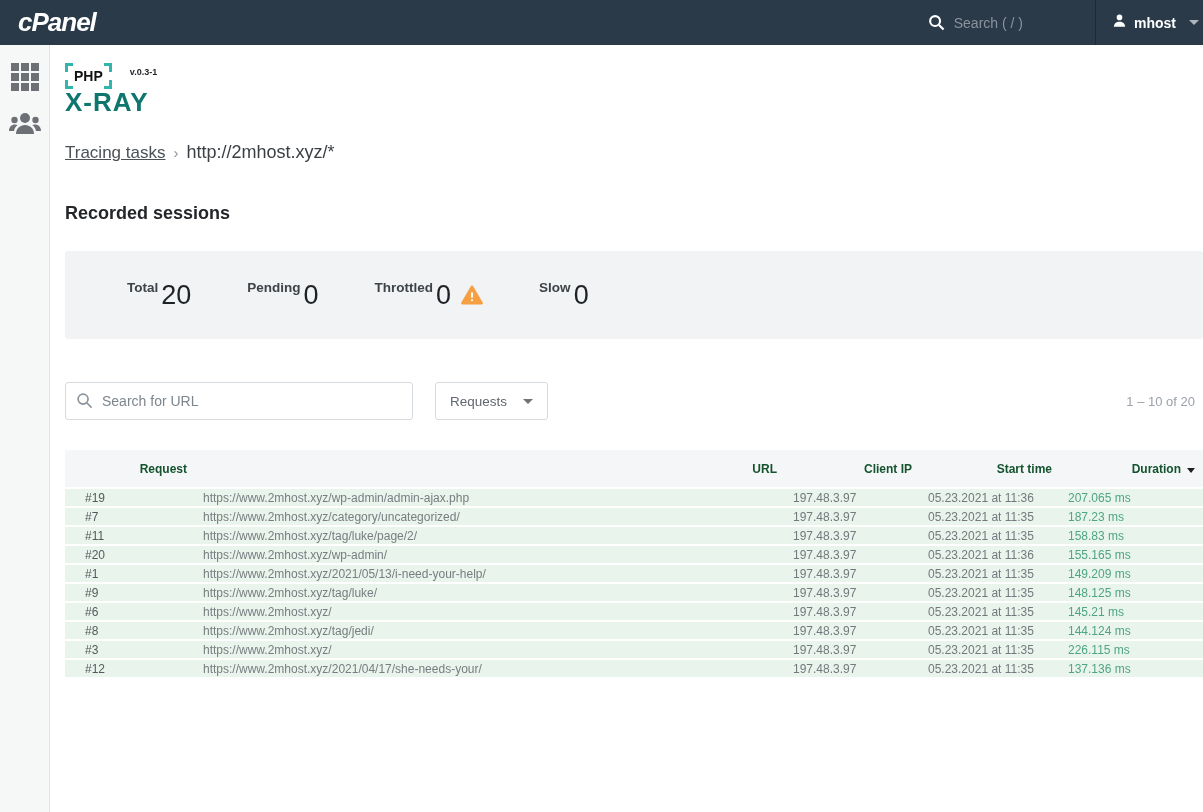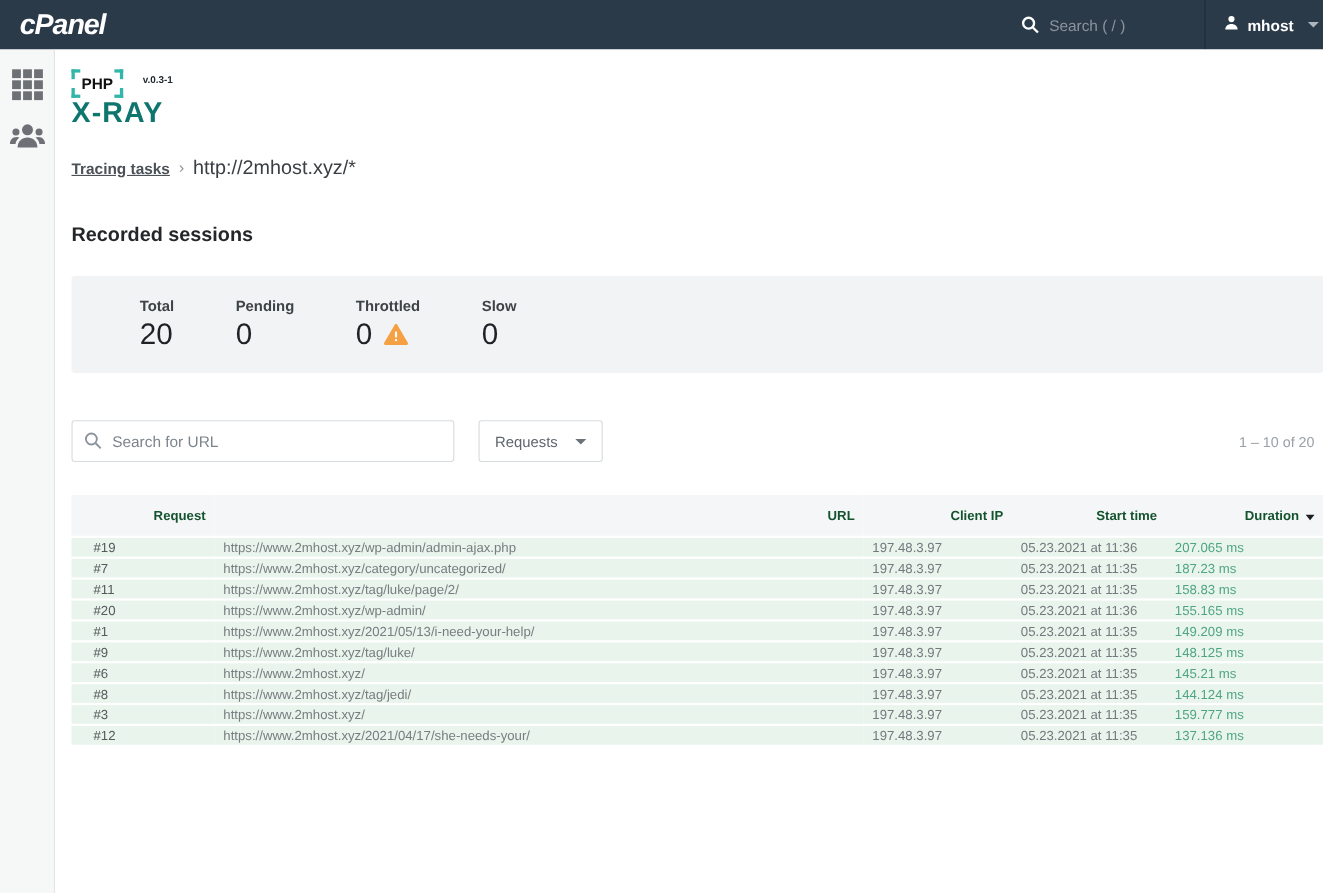--- a/index.html
+++ b/index.html
@@ -39,32 +39,32 @@
   .php-badge .corner { position:absolute; width:8px; height:9px; }
   .corner.tl { left:0; top:0; border-left:3px solid #32b5aa; border-top:3px solid #32b5aa; }
   .corner.tr { right:0; top:0; border-right:3px solid #32b5aa; border-top:3px solid #32b5aa; }
   .corner.bl { left:0; bottom:0; border-left:3px solid #32b5aa; border-bottom:3px solid #32b5aa; }
   .corner.br { right:0; bottom:0; border-right:3px solid #32b5aa; border-bottom:3px solid #32b5aa; }
   .logo-version { font-size:9px; font-weight:700; color:#23282d; margin-top:4px; }
   .logo-xray { font-size:26px; font-weight:900; color:#0f766e; letter-spacing:1px; margin-top:-2px; }
 
   
   .breadcrumb { margin-top:24px; display:flex; align-items:center; gap:8px; }
-  .breadcrumb-link { font-size:14px; font-weight:700; color:#4b5156; text-decoration:underline;
+  .breadcrumb-link { font-size:17px; font-weight:400; color:#4b5156; text-decoration:underline;
     cursor:pointer; }
   .breadcrumb-sep { font-size:15px; color:#8d9399; }
   .breadcrumb-current { font-size:18px; color:#3a3f44; }
 
   
   .page-title { margin-top:40px; font-size:18px; font-weight:700; color:#24272a; }
 
   
   .stats-bar { margin-top:27px; height:88px; background:#f1f3f5; border-radius:3px;
     display:flex; align-items:center; padding-left:62px; column-gap:56px; }
-  .stat { display:flex; flex-direction:column; gap:3px; }
+  .stat { display:flex; flex-direction:row; gap:3px; }
   .stat-label { font-size:13.5px; font-weight:700; color:#3e4347; }
   .stat-value-row { display:flex; align-items:center; gap:10px; }
   .stat-value { font-size:27px; color:#1e2226; }
   .warning-icon svg { display:block; }
 
   
   .filter-row { margin-top:43px; display:flex; align-items:center; padding-right:8px; }
   .search-box { position:relative; width:348px; }
   .search-box input { width:100%; height:38px; border:1px solid #d6dbdf; border-radius:3px;
     padding:0 10px 0 36px; font-size:14px; color:#444; outline:none;
@@ -287,21 +287,21 @@
         <td class="col-url">https://www.2mhost.xyz/tag/jedi/</td>
         <td class="col-ip">197.48.3.97</td>
         <td class="col-time">05.23.2021 at 11:35</td>
         <td class="col-duration">144.124 ms</td>
       </tr>
       <tr>
         <td class="col-request">#3</td>
         <td class="col-url">https://www.2mhost.xyz/</td>
         <td class="col-ip">197.48.3.97</td>
         <td class="col-time">05.23.2021 at 11:35</td>
-        <td class="col-duration">159.777 ms</td>
+        <td class="col-duration">226.115 ms</td>
       </tr>
       <tr>
         <td class="col-request">#12</td>
         <td class="col-url">https://www.2mhost.xyz/2021/04/17/she-needs-your/</td>
         <td class="col-ip">197.48.3.97</td>
         <td class="col-time">05.23.2021 at 11:35</td>
         <td class="col-duration">137.136 ms</td>
       </tr>
     </tbody>
   </table>

